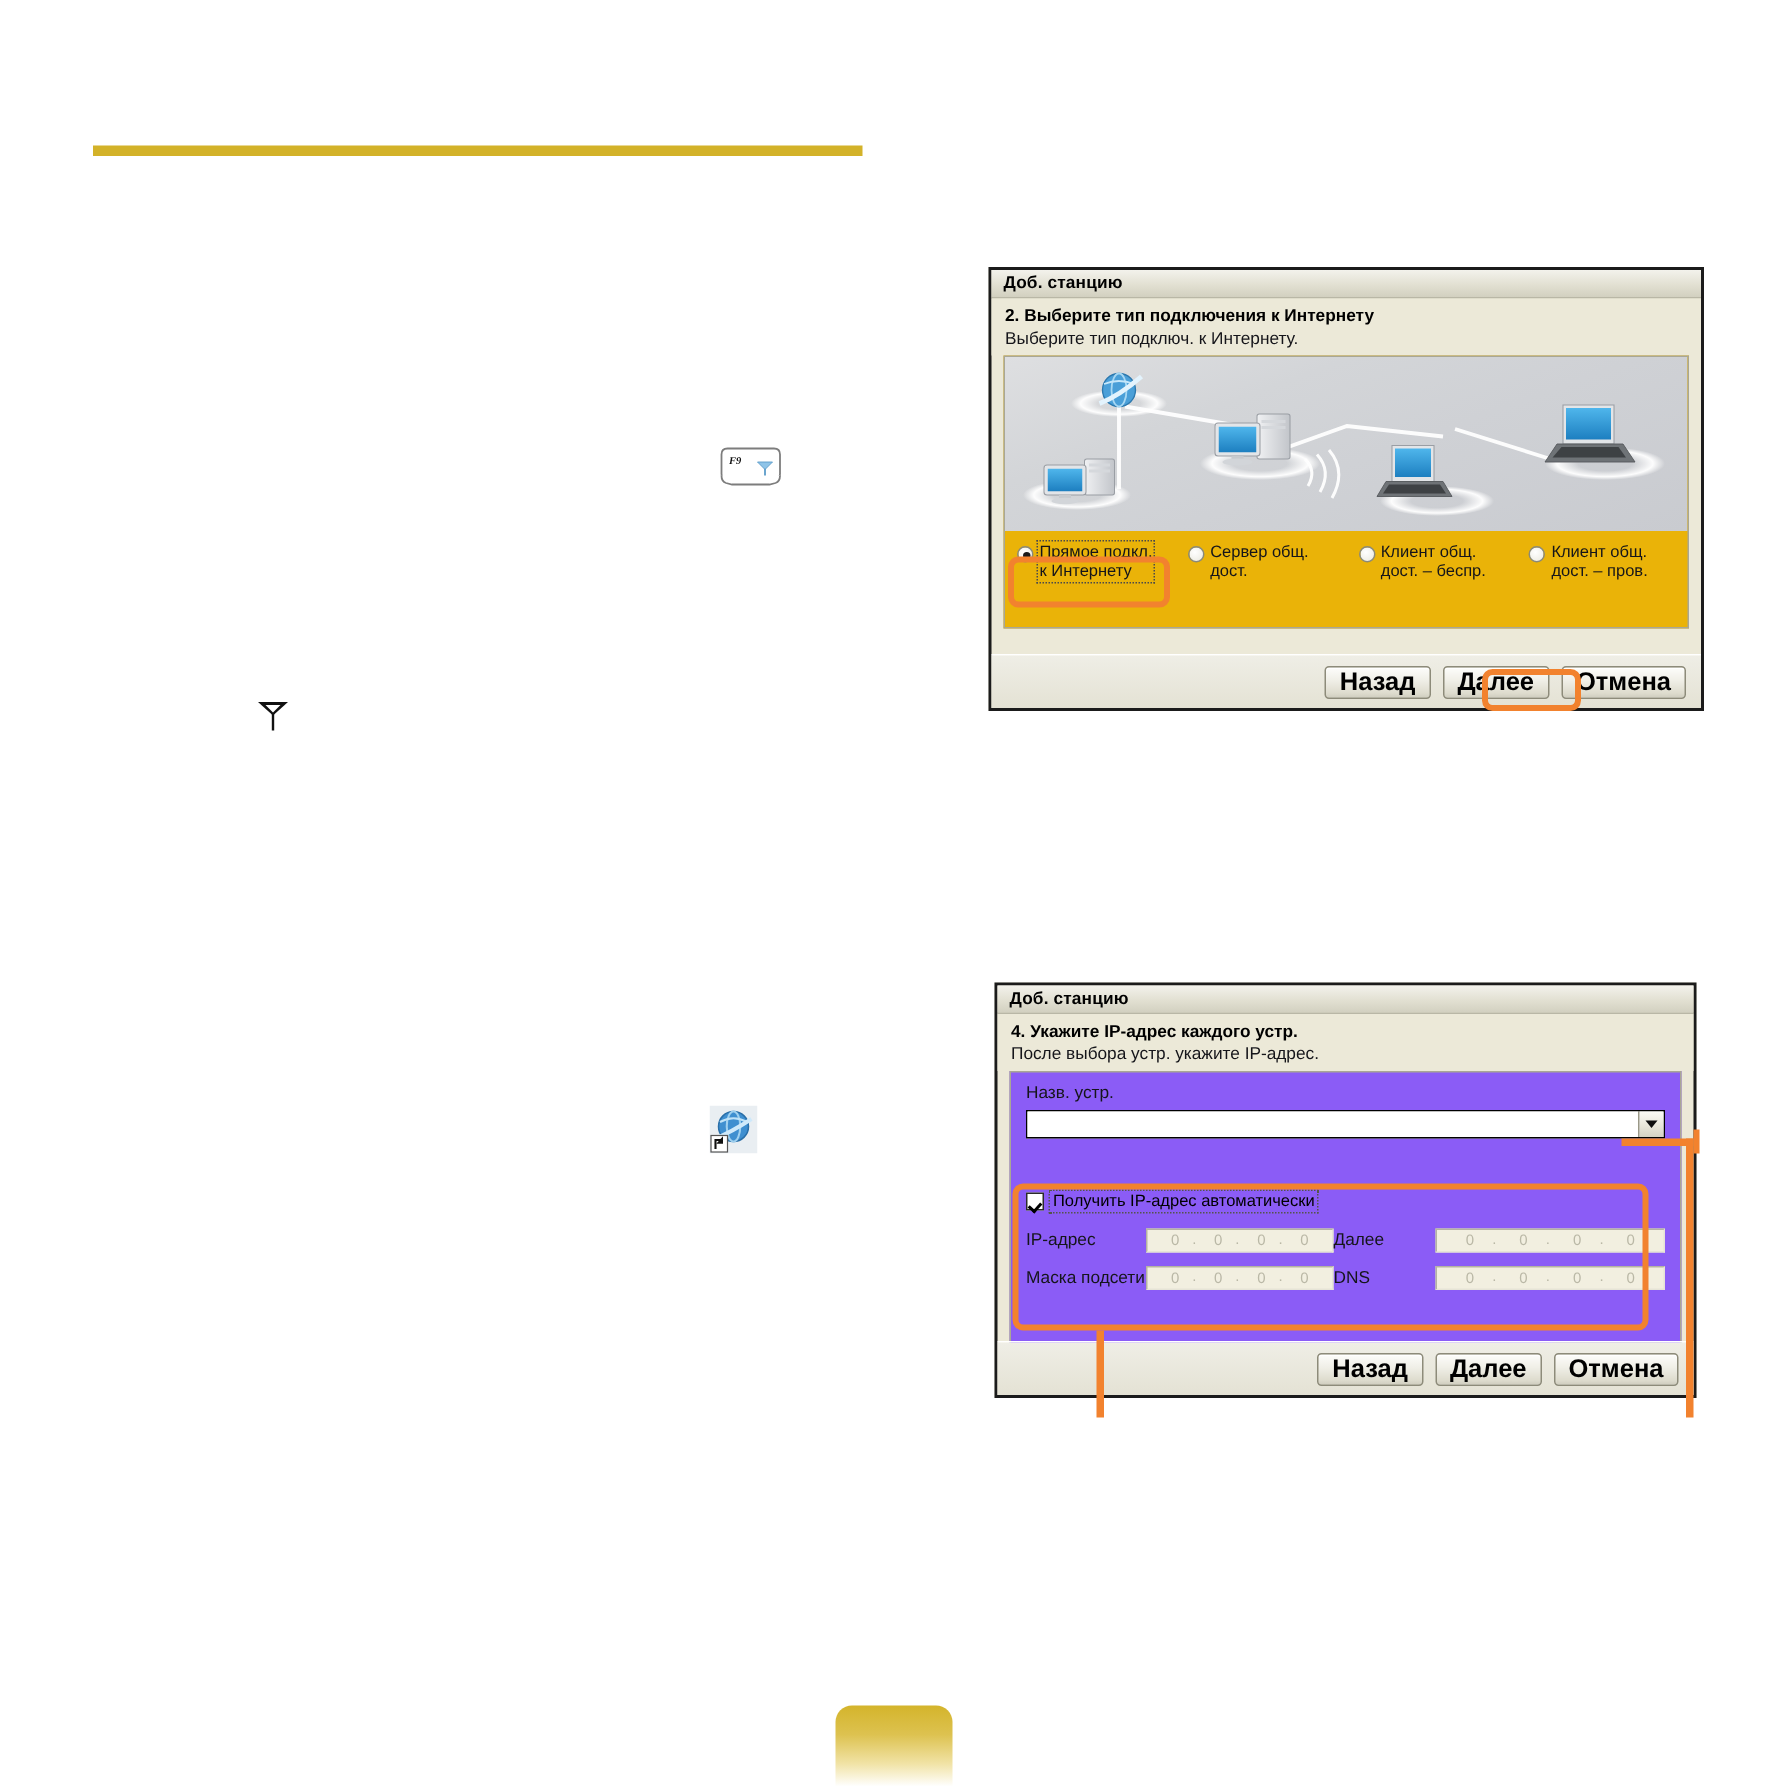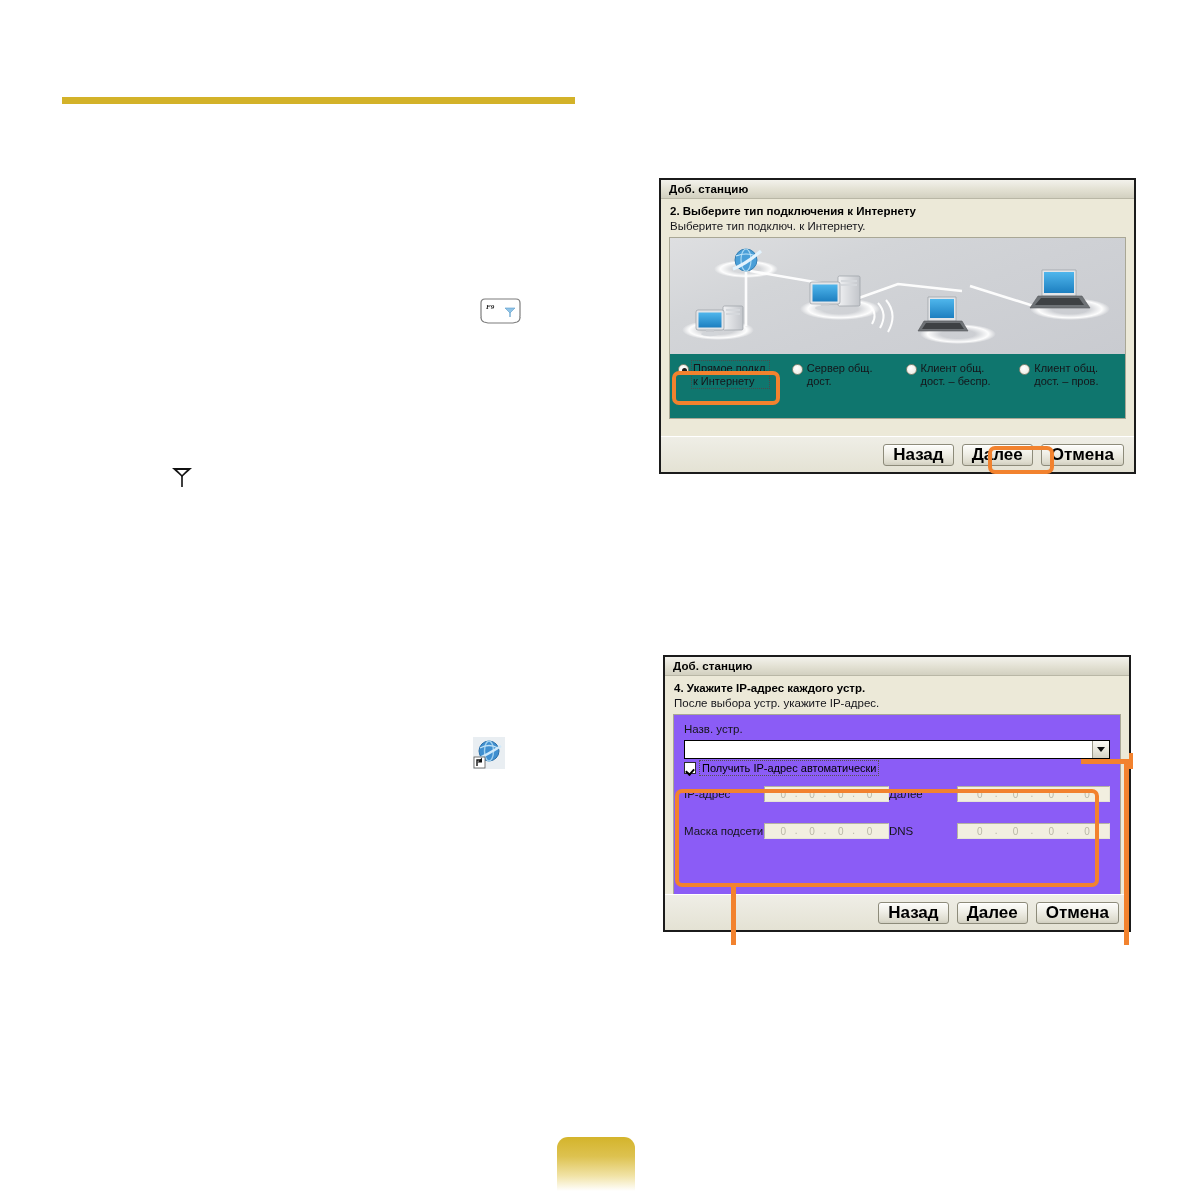--- a/index.html
+++ b/index.html
@@ -79,21 +79,21 @@
     font-size: 11.5px;
     margin-bottom: 3px;
   }
   .dlg-head .h2 {
     font-size: 11.5px;
     color: #15151a;
   }
   .dlg-body {
     margin: 0 8px;
     border: 1px solid #a9a795;
-    background: #0f766e;
+    background: #eab308;
   }
   .dlg-footer {
     position: absolute;
     left: 0; right: 0; bottom: 0;
     height: 36px;
     border-top: 1px solid #ffffff;
     background: linear-gradient(180deg,#efeee6 0%,#e4e2d4 100%);
     display: flex; align-items: center; justify-content: flex-end;
     padding-right: 10px;
     gap: 8px;
@@ -204,21 +204,21 @@
     border-right: 4px solid transparent;
     border-top: 5px solid #0d0d0d;
   }
 
   .ipgroup {
     position: absolute;
     left: 10px; top: 47px;
     right: 10px; bottom: 6px;
   }
 
-  .chk-row { display: flex; align-items: center; gap: 5px; }
+  .chk-row { display: flex; align-items: center; gap: 5px; margin-top: 33px; }
   .chk-box {
     width: 12px; height: 12px;
     border: 1px solid #2b2b2b;
     background: #ffffff;
     position: relative;
   }
   .chk-box.checked::after {
     content: "";
     position: absolute;
     left: 2px; top: 4px;
@@ -231,21 +231,21 @@
     font-size: 11px;
     outline: 1px dotted #55554a;
     outline-offset: 1px;
     padding: 0 1px;
   }
 
   .ipgrid {
     margin-top: 12px;
     display: grid;
     grid-template-columns: 80px 125px 68px 1fr;
-    row-gap: 21px;
+    row-gap: 9px;
     align-items: center;
   }
   .ipfield {
     height: 16px;
     background: #f2efe0;
     border-top: 1px solid #b5b3a2;
     border-left: 1px solid #b5b3a2;
     border-right: 1px solid #e6e4d6;
     border-bottom: 1px solid #e6e4d6;
     display: flex; align-items: center;

